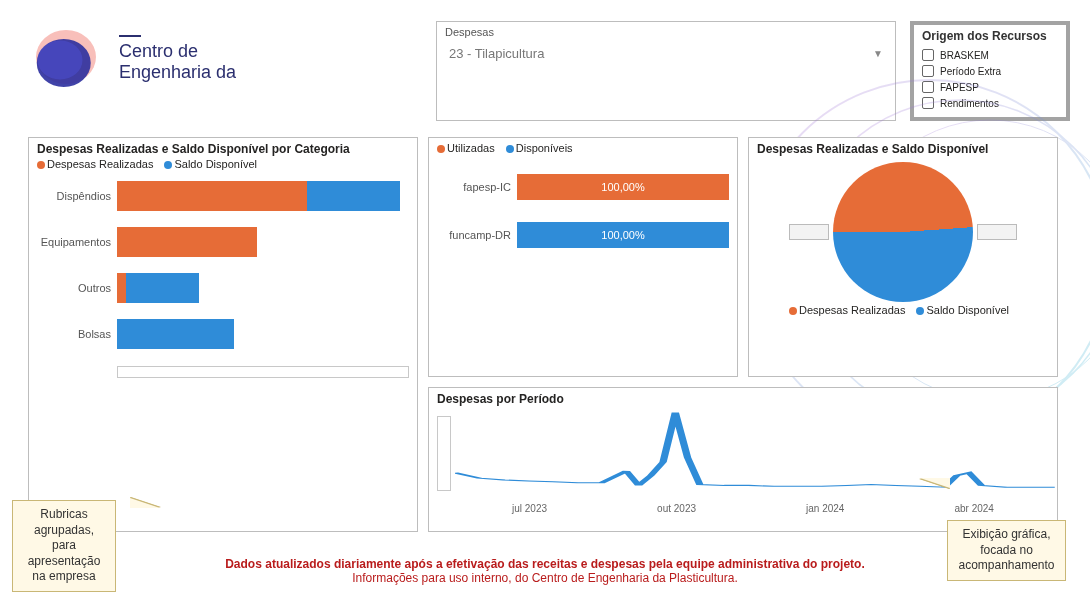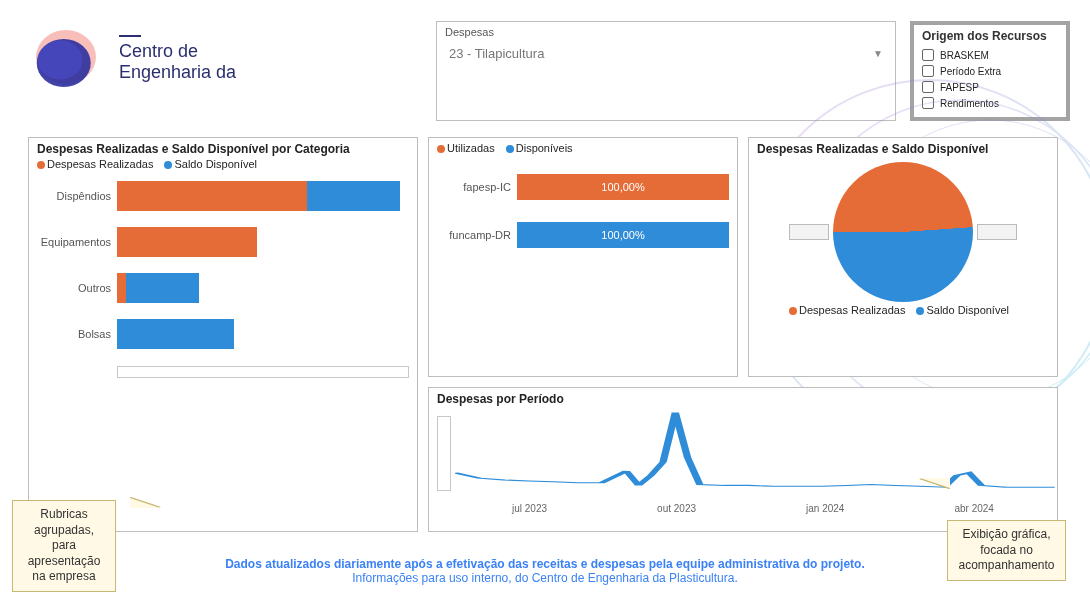--- a/index.html
+++ b/index.html
@@ -138,21 +138,21 @@
   }
   .tail-left { left: 130px; top: 498px; border-left: 30px solid #fff9e6; border-top: 10px solid transparent; border-bottom: 0 solid transparent; z-index:5; filter: drop-shadow(0 -1px 0 #c9b776) drop-shadow(1px 0 0 #c9b776);}
   .tail-right { right: 140px; top: 478px; border-right: 30px solid #fff9e6; border-bottom: 10px solid transparent; border-top: 0 solid transparent; z-index:5; filter: drop-shadow(0 1px 0 #c9b776) drop-shadow(-1px 0 0 #c9b776);}
 
   .footer {
     position: absolute;
     bottom: 16px;
     left: 0; right: 0;
     text-align: center;
     font-size: 12px;
-    color: #3b82f6;
+    color: #b91c1c;
   }
   .footer .l1 { font-weight: 600; }
 </style>
 </head>
 <body>
 
 <svg class="swirl" viewBox="0 0 400 400">
   <defs>
     <linearGradient id="g1" x1="0" y1="0" x2="1" y2="1">
       <stop offset="0%" stop-color="#b56bd6"></stop>

